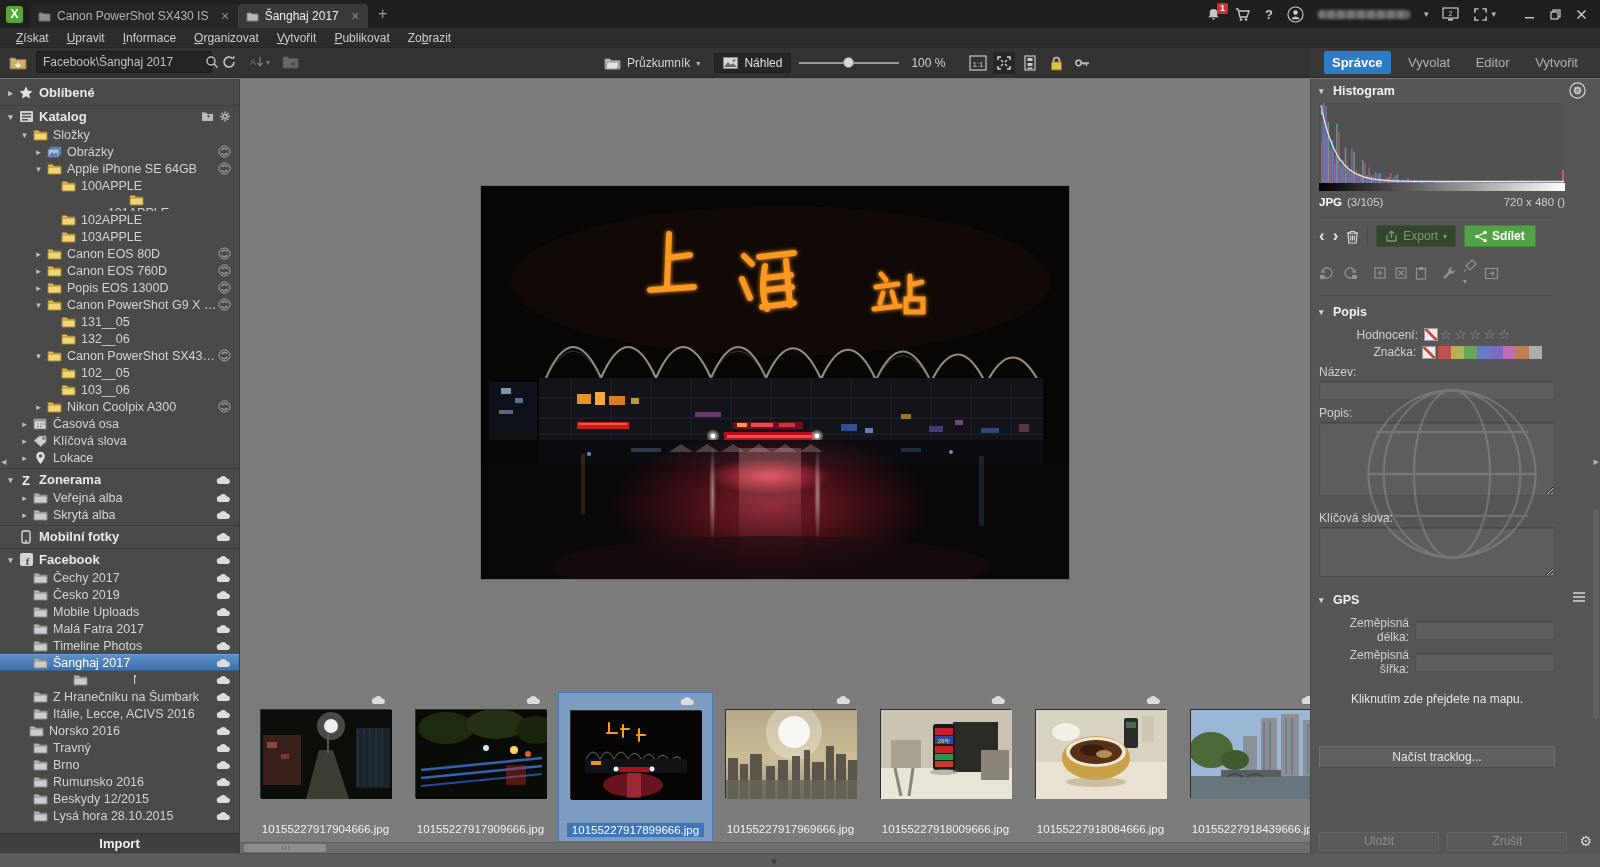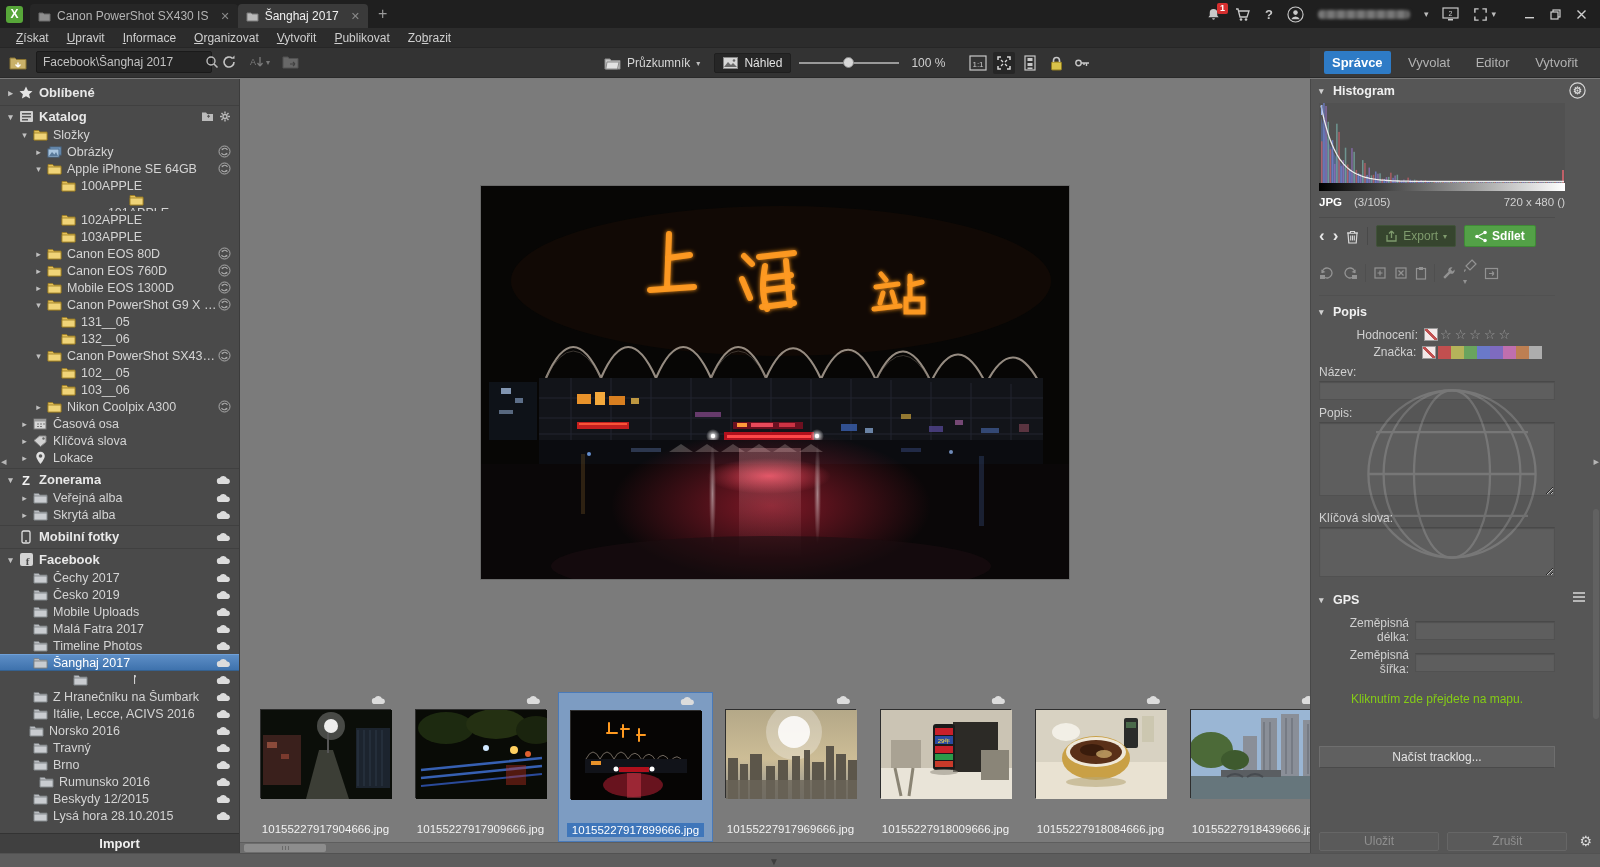--- a/index.html
+++ b/index.html
@@ -84,21 +84,21 @@
   .hthumb i { width:1px; height:4px; background:#6a6a6a; }
 
   
   .rpanel { width:290px; background:#565656; border-left:1px solid #484848; position:relative; display:flex; flex-direction:column; font-size:12px; }
   .rcontent { flex:1; overflow:hidden; padding:0 45px 0 8px; position:relative; }
   .sechead { height:24px; display:flex; align-items:center; font-weight:bold; color:#efefef; font-size:12.5px; position:relative; margin-right:-37px; padding-right:8px; }
   .sechead .caret { font-size:9px; color:#cfcfcf; width:14px; }
   .sechead .hright { position:absolute; right:6px; top:3px; color:#d8d8d8; }
   .histwrap { width:246px; }
   .imginfo { height:22px; display:flex; align-items:center; color:#cfcfcf; font-size:11.5px; width:246px; }
-  .imginfo b { color:#fff; margin-right:12px; }
+  .imginfo b { color:#fff; margin-right:5px; }
   .imginfo .right { margin-left:auto; }
   .actrow1 { display:flex; align-items:center; gap:8px; padding:7px 0 6px 0; border-top:1px solid #4c4c4c; margin-top:4px; }
   .chev { color:#e8e8e8; font-size:17px; font-weight:bold; line-height:14px; }
   .vsep { width:1px; height:18px; background:#494949; }
   .btn-export { display:flex; align-items:center; gap:5px; background:#36452e; border:1px solid #41523a; color:#7f9b6d; border-radius:2px; padding:3px 8px; font-size:12px; }
   .btn-share { display:flex; align-items:flex-end; gap:5px; background:#53a147; border:1px solid #3f8a36; color:#fff; border-radius:2px; padding:3px 10px; font-size:12px; font-weight:bold; }
   .actrow2 { display:flex; align-items:center; gap:7px; padding:6px 0 8px 0; border-bottom:1px solid #4c4c4c; opacity:.5; }
   .field-label { color:#cfcfcf; }
   .prow { display:flex; align-items:center; margin:3px 0; }
   .prow .pl { width:105px; text-align:right; padding-right:6px; color:#d0d0d0; }
@@ -107,21 +107,21 @@
   .stars { color:#9d9d9d; font-size:13px; letter-spacing:3px; }
   .tagsq { width:13px; height:13px; }
   .lblline { margin:6px 0 2px 0; color:#d0d0d0; }
   .rinput { background:#5e5e5e; border:1px solid #515151; border-top-color:#494949; box-shadow:inset 0 1px 1px rgba(0,0,0,.15); height:19px; width:100%; }
   .rarea { height:74px; }
   .rarea.small { height:50px; }
   .gpsrow { display:flex; align-items:center; margin:4px 0; }
   .gpsrow .gl { width:128px; text-align:right; padding-right:6px; color:#d0d0d0; }
   .gpsrow .rinput { width:140px; flex:none; }
   .gpshint { text-align:center; color:#cfcfcf; margin:26px 6px 0 6px; line-height:17px; }
-  .gpslink { text-align:center; color:#84cc16; margin-top:16px; }
+  .gpslink { text-align:center; color:#e5e5e5; margin-top:16px; }
   .globe { position:absolute; left:46px; top:300px; opacity:.18; }
   .tracklog { margin-top:40px; width:100%; height:22px; background:#606060; border:1px solid #6e6e6e; border-bottom-color:#4a4a4a; color:#e4e4e4; font-size:12px; display:flex; align-items:center; justify-content:center; border-radius:1px; }
   .rfooter { height:22px; display:flex; align-items:center; gap:8px; padding:0 8px 2px 8px; }
   .rfooter .fbtn { flex:1; height:19px; background:#5a5a5a; border:1px solid #666; border-radius:2px; color:#8f8f8f; display:flex; align-items:center; justify-content:center; font-size:12px; }
   .rfooter .gear { color:#d8d8d8; font-size:14px; margin-left:4px; }
   .vscroll { position:absolute; right:1px; top:430px; width:6px; height:210px; background:#616161; border-radius:3px; }
 
   
   .bottombar { position:absolute; left:0; right:0; bottom:0; height:14px; background:#5d5d5d; border-top:1px solid #525252; }
   .collapse-down { position:absolute; left:769px; top:2px; color:#3f3f3f; font-size:10px; }
@@ -493,21 +493,21 @@
           </span>
         </div>
         <div class="srow" style="padding-left: 32px;">
           <span class="arrow">▸</span>
           <span class="sico">
             <svg width="15" height="12" viewBox="0 0 15 12">
               <path d="M1 1.5h4.5L7 3h7v8H1z" fill="#e3c05a" stroke="#9a7b22" stroke-width=".8"></path>
               <path d="M1 4h13v7H1z" fill="#f0d478" stroke="#9a7b22" stroke-width=".8"></path>
             </svg>
           </span>
-          <span class="slabel">Mobile EOS 1300D</span>
+          <span class="slabel">Popis EOS 1300D</span>
           <span class="spacer"></span>
           <span class="rico">
             <svg width="13" height="13" viewBox="0 0 13 13">
               <circle cx="6.5" cy="6.5" r="5.5" fill="none" stroke="#aaa" stroke-width="1"></circle>
               <path d="M9.5 5A3.2 3.2 0 0 0 4 4.6M3.5 8a3.2 3.2 0 0 0 5.5.4" fill="none" stroke="#aaa" stroke-width="1.1"></path>
               <path d="M3.6 3.2l.3 2 2-.4zM9.4 9.8l-.3-2-2 .4z" fill="#aaa"></path>
             </svg>
           </span>
         </div>
         <div class="srow" style="padding-left: 32px;">
@@ -906,21 +906,21 @@
             </svg>
           </span>
           <span class="slabel">Brno</span>
           <span class="spacer"></span>
           <span class="rico">
             <svg width="15" height="10" viewBox="0 0 15 10">
               <path d="M4 9a3 3 0 0 1-.3-6A4 4 0 0 1 11 3.6 2.7 2.7 0 0 1 11.4 9z" fill="#dcdcdc"></path>
             </svg>
           </span>
         </div>
-        <div class="srow" style="padding-left: 24px; justify-content: center;">
+        <div class="srow" style="padding-left: 18px; justify-content: center;">
           <span class="arrow"></span>
           <span class="sico">
             <svg width="15" height="12" viewBox="0 0 15 12">
               <path d="M1 1.5h4.5L7 3h7v8H1z" fill="#b9bcc0" stroke="#7a7d82" stroke-width=".8"></path>
               <path d="M1 4h13v7H1z" fill="#c9ccd0" stroke="#7a7d82" stroke-width=".8"></path>
             </svg>
           </span>
           <span class="slabel">Rumunsko 2016</span>
           <span class="spacer"></span>
           <span class="rico">

